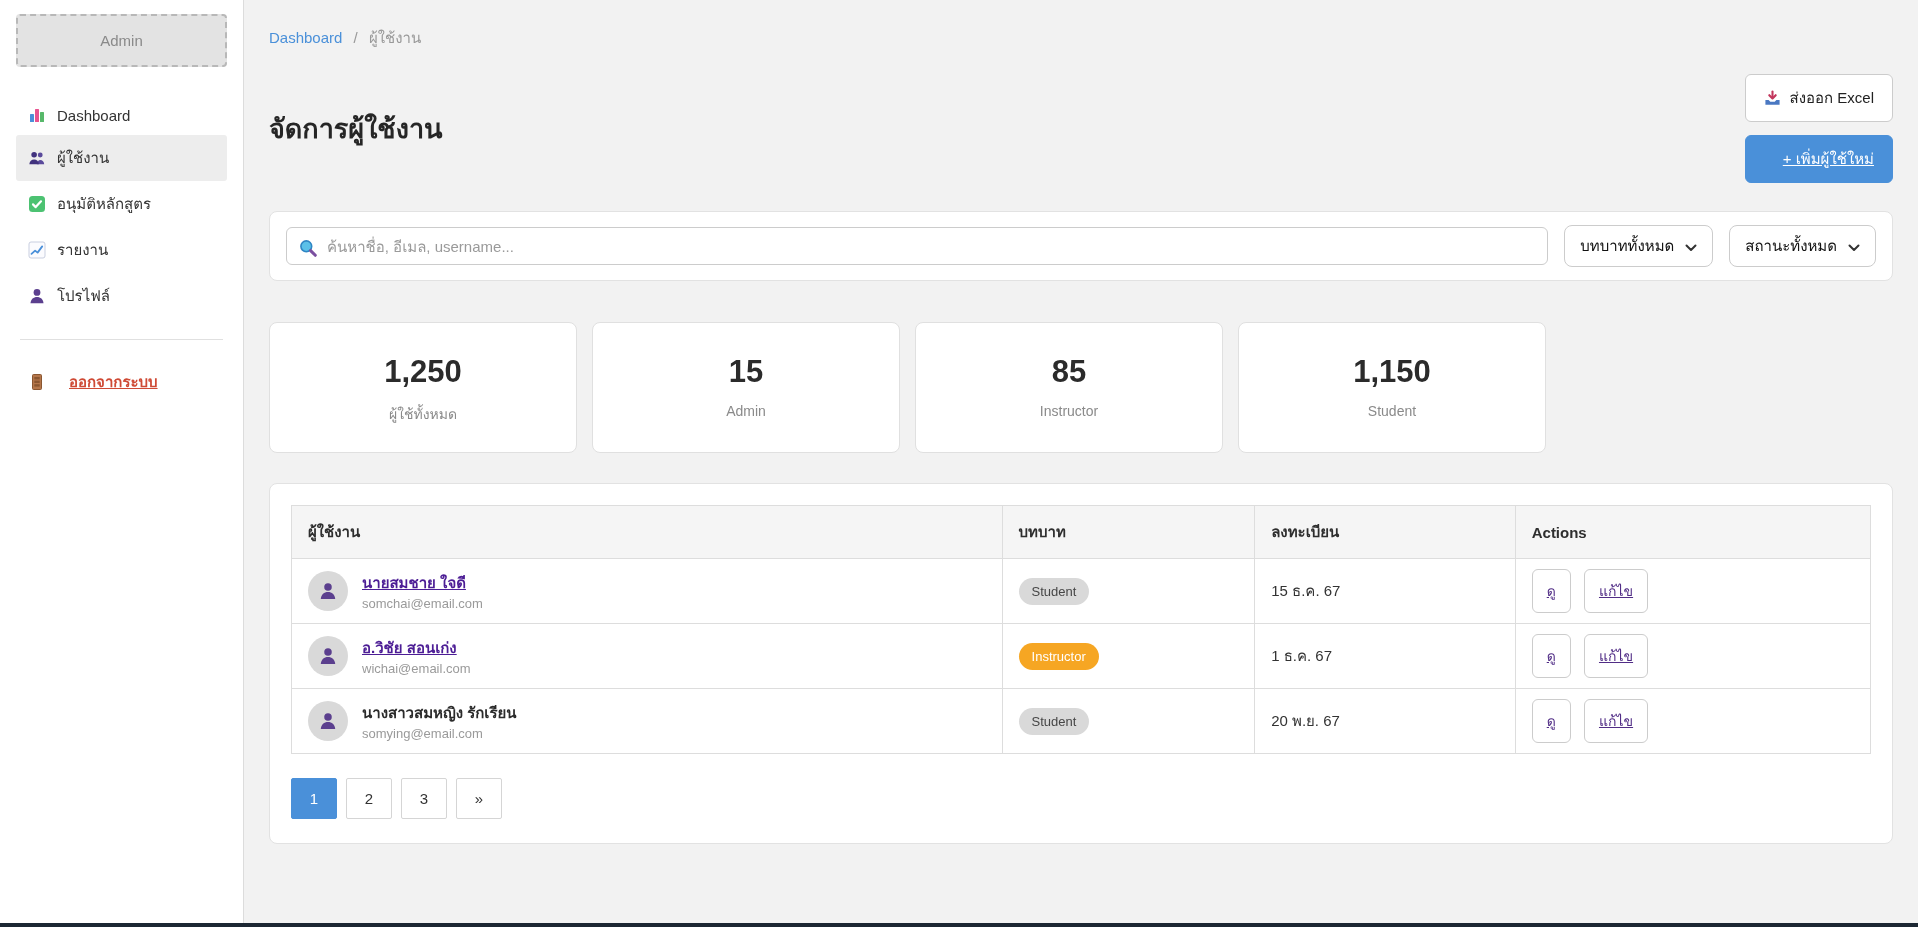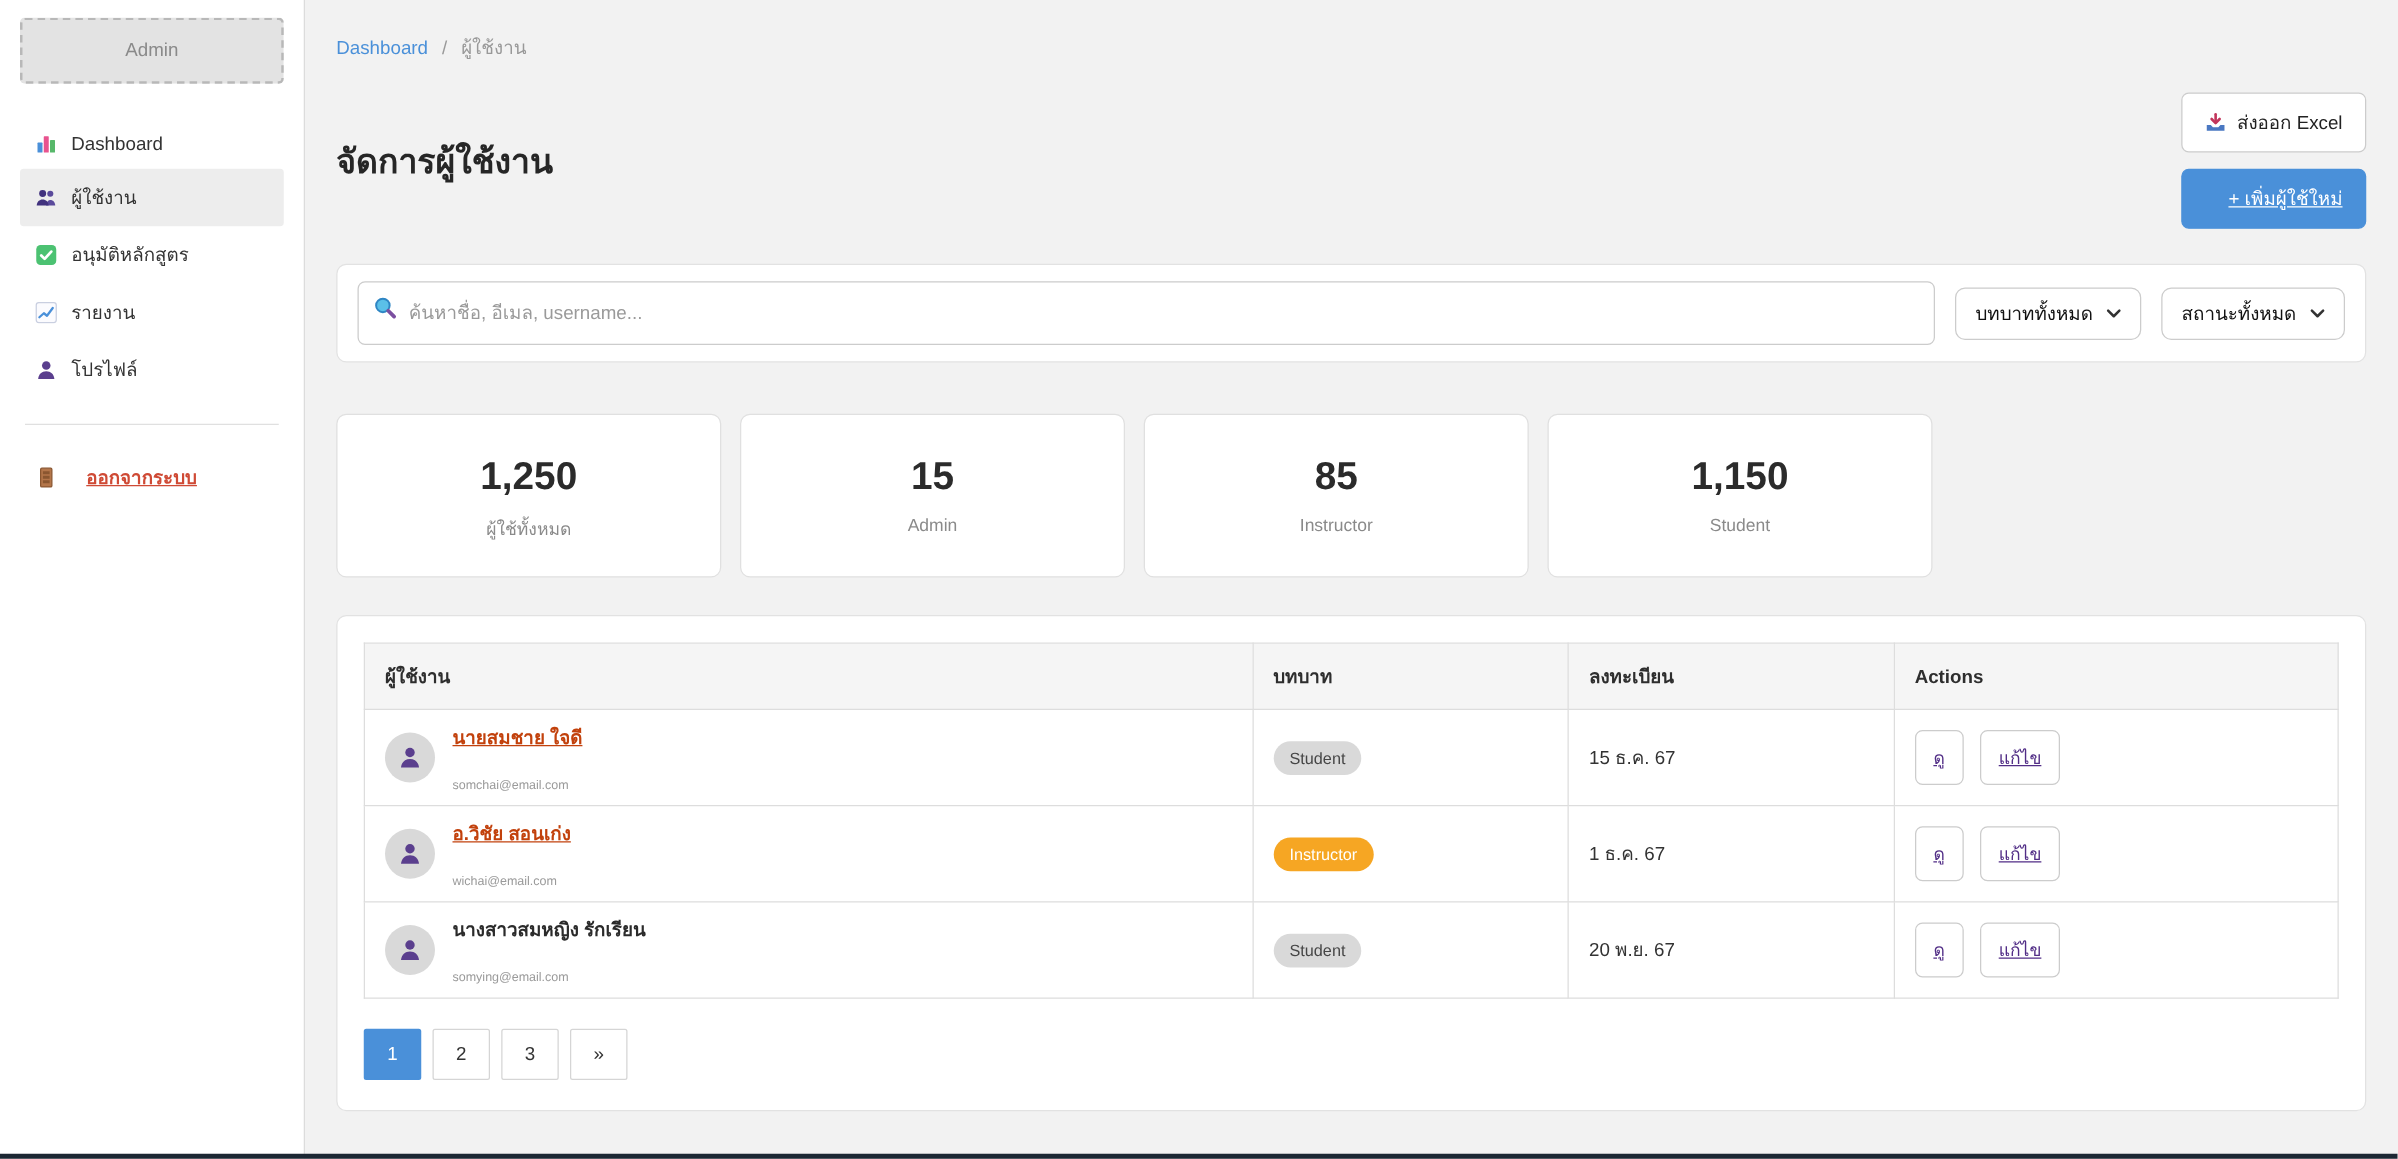--- a/index.html
+++ b/index.html
@@ -65,21 +65,21 @@
   .btn-icon svg { width: 17px; height: 17px; }
 
   .filter-panel {
     background: #fff; border: 1px solid #e2e2e2; border-radius: 8px;
     padding: 13px 16px;
     display: flex; gap: 16px; align-items: center;
     margin-bottom: 13px;
   }
   .search-wrap { flex: 1; position: relative; }
   .search-input {
-    width: 100%; height: 51px;
+    width: 100%; height: 38px;
     border: 1px solid #ccc; border-radius: 6px;
     padding: 0 14px 0 40px;
     font-size: 15px; font-family: inherit; color: #333;
     outline: none;
   }
   .search-input::placeholder { color: #9a9a9a; }
   .search-icon { position: absolute; left: 12px; top: 11px; width: 20px; height: 20px; }
   .select {
     height: 42px; background: #fff;
     border: 1px solid #ccc; border-radius: 8px;
@@ -108,23 +108,23 @@
   th { background: #f5f5f5; font-weight: bold; color: #2e2e2e; padding: 14px 16px; }
   td { padding: 10px 16px; }
   .user-cell { display: flex; align-items: center; gap: 14px; }
   .avatar {
     width: 40px; height: 40px; border-radius: 50%;
     background: #d9d9d9;
     display: flex; align-items: center; justify-content: center;
     flex-shrink: 0;
   }
   .avatar svg { width: 20px; height: 20px; }
-  .user-name { font-weight: bold; color: #c2410c; text-decoration: underline; font-size: 15px; cursor: pointer; display: inline-block; }
+  .user-name { font-weight: bold; color: #4c1d95; text-decoration: underline; font-size: 15px; cursor: pointer; display: inline-block; }
   .user-name.plain { color: #2b2b2b; text-decoration: none; cursor: default; }
-  .user-email { color: #9a9a9a; font-size: 10px; margin-top: 21px; }
+  .user-email { color: #9a9a9a; font-size: 13px; margin-top: 1px; }
   .badge { display: inline-block; padding: 6px 13px; border-radius: 14px; font-size: 13px; }
   .role-student { background: #d9d9d9; color: #464646; }
   .role-instructor { background: #f6a623; color: #fff; }
   .reg-date { color: #333; }
   .action-btn {
     background: #fff; border: 1px solid #ccc; border-radius: 6px;
     padding: 10px 14px; font-size: 14px; font-family: inherit;
     color: #512d86; text-decoration: underline;
     cursor: pointer; margin-right: 9px;
   }

